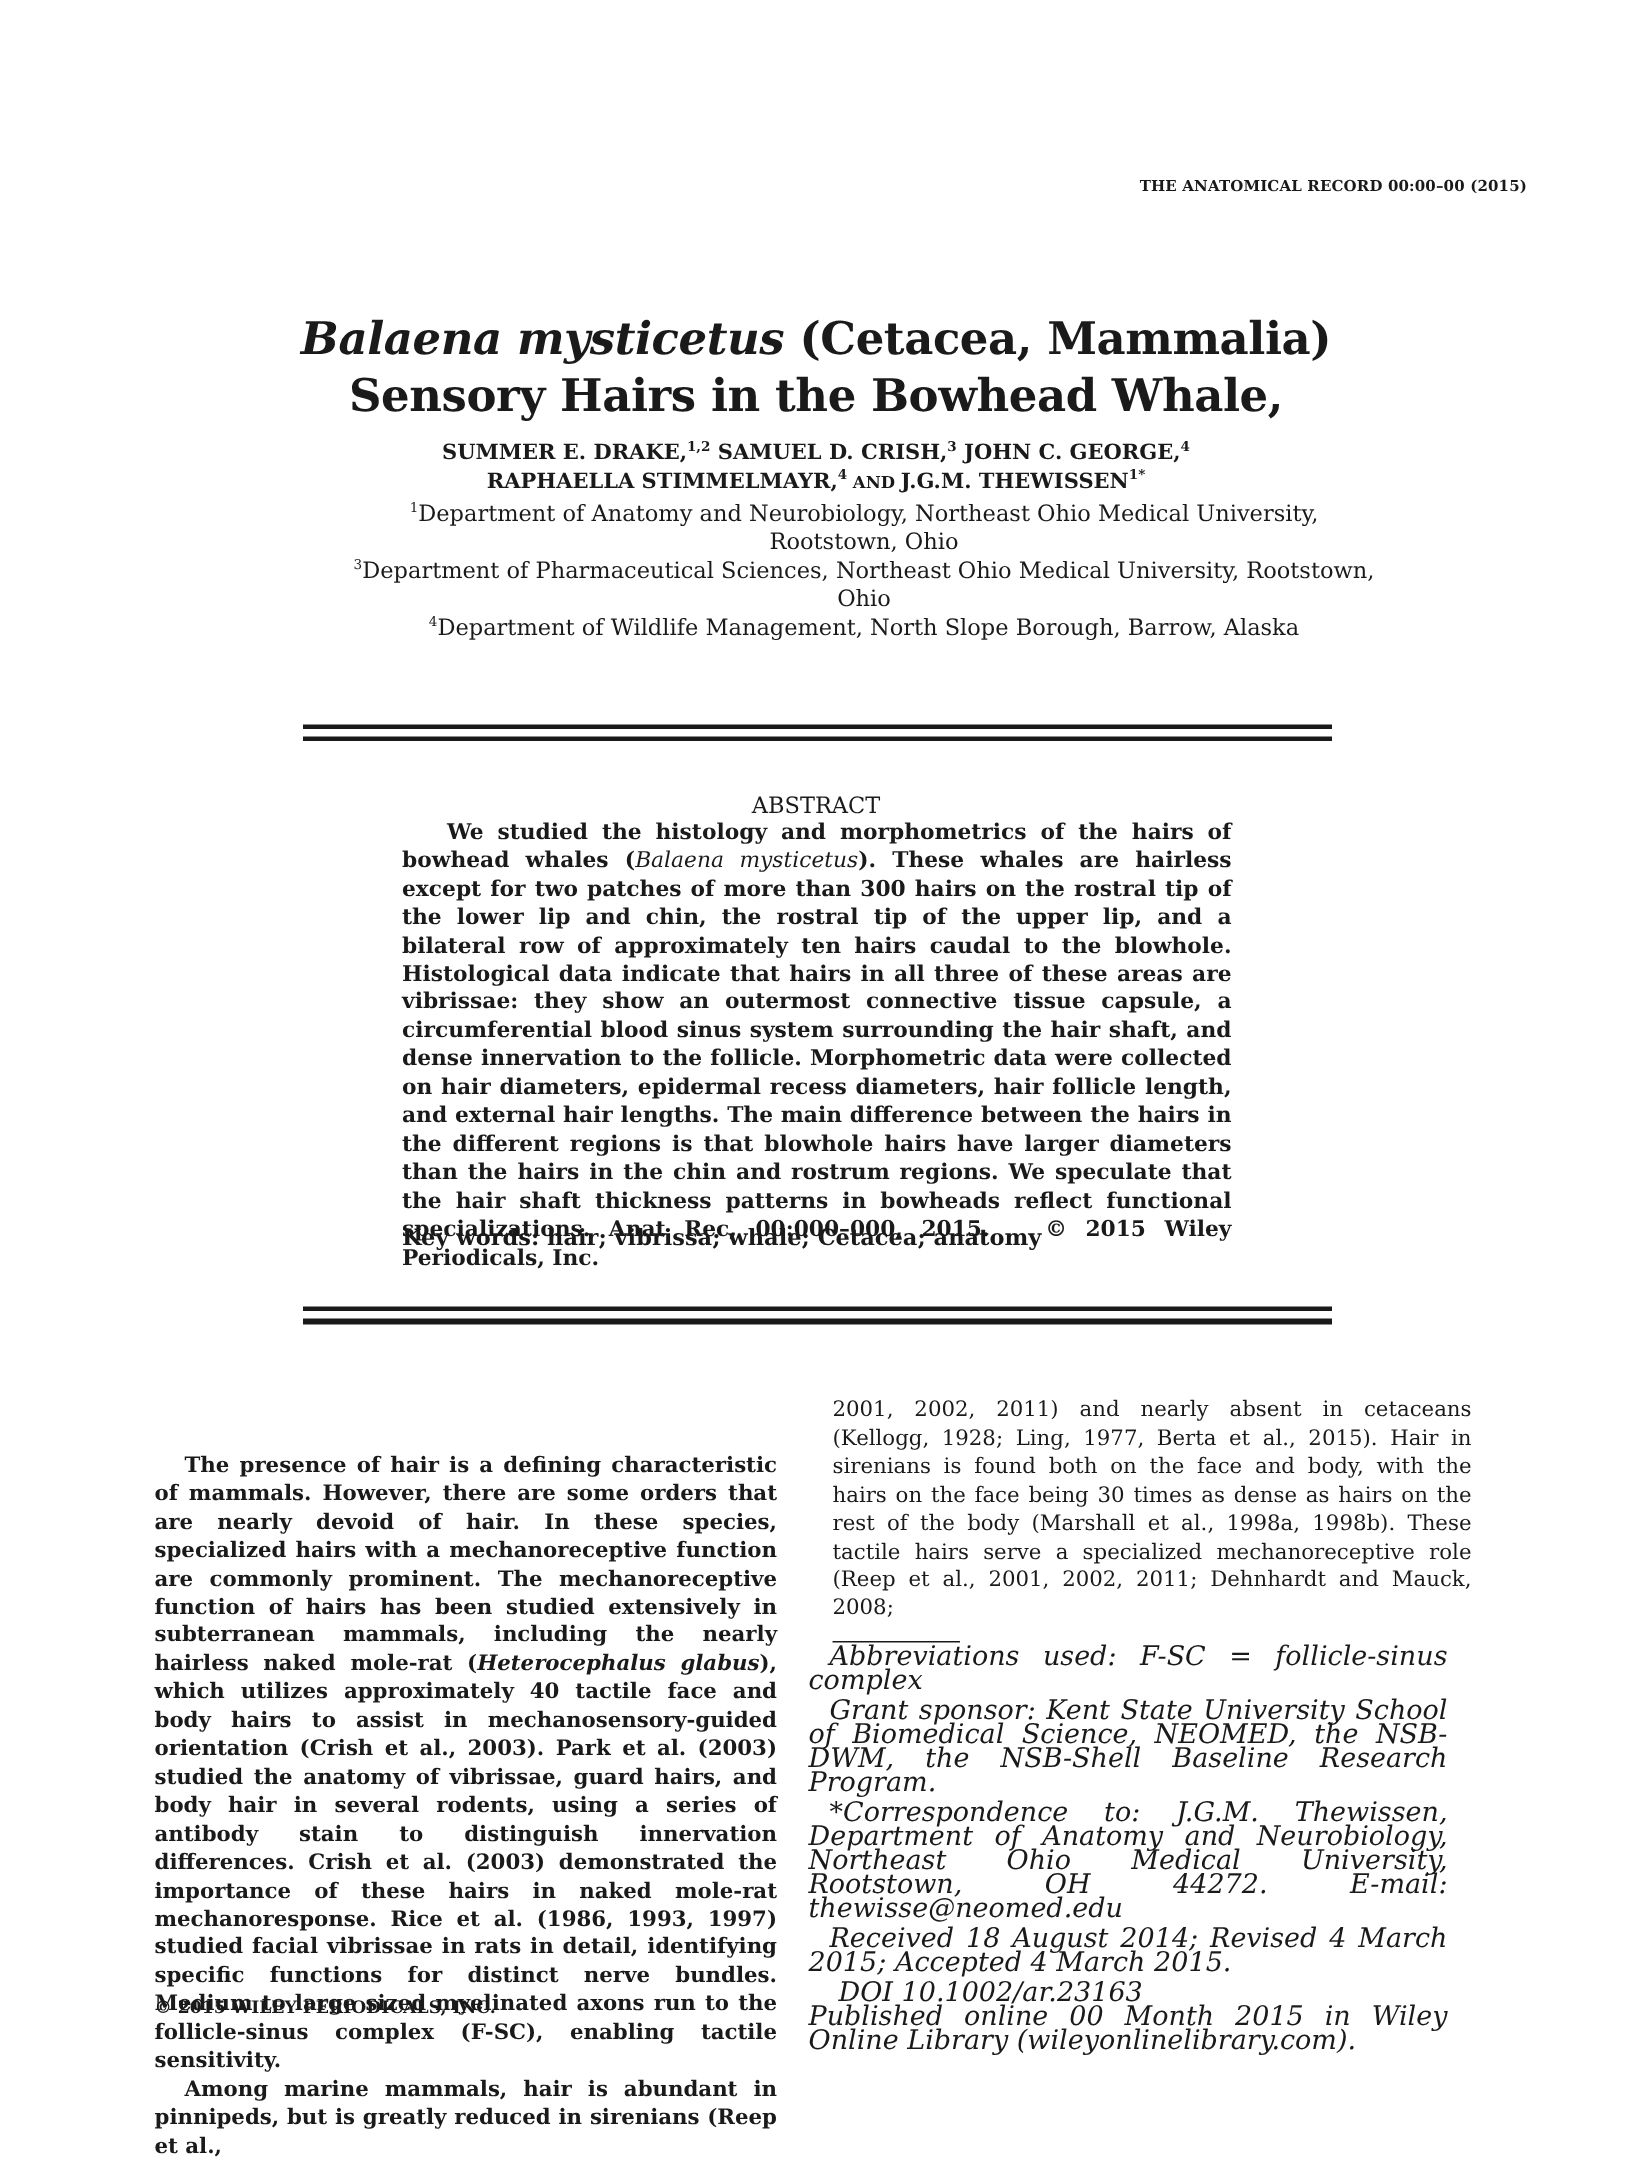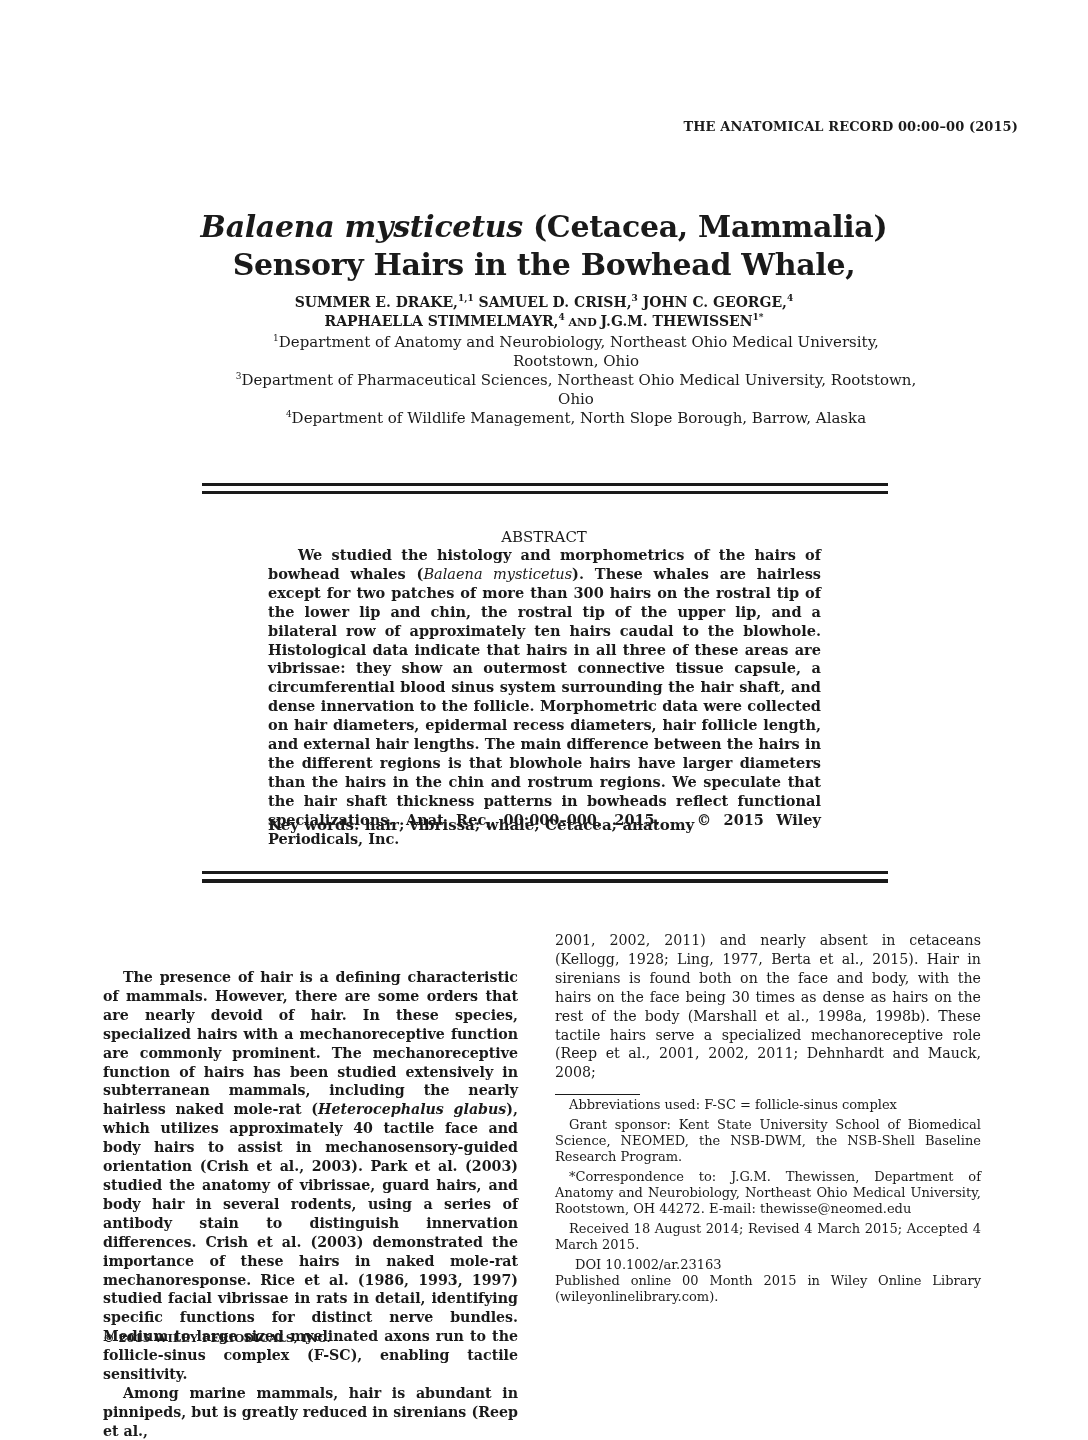--- a/index.html
+++ b/index.html
@@ -1,56 +1,56 @@
 <!DOCTYPE html>
 <html><head>
 <meta charset="utf-8">
 <style>
   html, body { margin: 0; padding: 0; background: #ffffff; }
   body { width: 1088px; height: 1440px; position: relative; overflow: hidden; color: #1a1a1a; font-family: "DejaVu Serif", serif; }
   .abs { position: absolute; }
-  .journal-header { top: 119px; right: 70px; font-size: 13px; font-weight: bold; letter-spacing: 0.1px; white-space: nowrap; }
+  .journal-header { top: 119px; right: 70px; font-size: 10px; font-weight: bold; letter-spacing: 0.1px; white-space: nowrap; }
   .title { top: 208px; left: 0; width: 1088px; text-align: center; font-weight: bold; font-size: 30px; line-height: 38px; letter-spacing: -0.3px; }
   .title .it { font-style: italic; }
   .authors { top: 293px; left: 0; width: 1088px; text-align: center; font-weight: bold; font-size: 14px; line-height: 19px; }
   .authors sup { font-size: 9px; vertical-align: super; line-height: 0; }
   .authors .sc { font-size: 11px; }
   .affils { top: 333px; left: 0; width: 1088px; text-align: center; font-size: 15px; line-height: 19px; padding-left: 32px; }
   .affils sup { font-size: 9px; vertical-align: super; line-height: 0; }
   .affils div { margin: 0; }
   .rule { left: 202px; width: 686px; height: 3px; background: #1a1a1a; }
   .abstract-title { top: 528px; left: 0; width: 1088px; text-align: center; font-size: 15px; }
   .abstract-body { top: 546px; left: 268px; width: 553px; font-size: 14.5px; line-height: 18.9px; text-align: justify; text-indent: 30px; font-weight: bold; }
   .abstract-body .it { font-style: italic; font-weight: normal; }
   .keywords { top: 816px; left: 268px; width: 560px; font-size: 15px; font-weight: bold; }
   .col-left { top: 968px; left: 103px; width: 415px; font-size: 14.2px; line-height: 18.9px; text-align: justify; font-weight: bold; }
   .col-left p { margin: 0; text-indent: 20px; }
   .col-left .it { font-style: italic; }
   .col-right { top: 931px; left: 555px; width: 426px; font-size: 14.2px; line-height: 18.9px; text-align: justify; font-weight: normal; }
   .col-right p { margin: 0; }
   .fn-rule { top: 1094px; left: 555px; width: 85px; height: 1px; background: #1a1a1a; }
-  .footnotes { top: 1097px; left: 555px; width: 426px; font-size: 13px; line-height: 16px; text-align: justify; }
+  .footnotes { top: 1097px; left: 539px; width: 426px; font-size: 18px; line-height: 16px; text-align: justify; font-style: italic; }
   .footnotes p { margin: 0 0 4px 0; text-indent: 14px; }
   .footnotes p.noind { text-indent: 0; margin-bottom: 0; }
   .footnotes p.doi { text-indent: 20px; margin-bottom: 0; }
   .copyright-foot { top: 1331px; left: 103px; font-size: 11.5px; font-weight: bold; white-space: nowrap; }
 </style>
 </head>
 <body>
 
 <div class="abs journal-header">THE ANATOMICAL RECORD 00:00–00 (2015)</div>
 
 <div class="abs title">
   <div><span class="it">Balaena mysticetus</span><span> (Cetacea, Mammalia)</span></div>
   <div>Sensory Hairs in the Bowhead Whale,</div>
 </div>
 
 <div class="abs authors">
   <div>
-    <span>SUMMER E. DRAKE,</span><sup>1,1</sup><span> SAMUEL D. CRISH,</span><sup>3</sup><span> JOHN C. GEORGE,</span><sup>4</sup>
+    <span>SUMMER E. DRAKE,</span><sup>1,2</sup><span> SAMUEL D. CRISH,</span><sup>3</sup><span> JOHN C. GEORGE,</span><sup>4</sup>
   </div>
   <div>
     <span>RAPHAELLA STIMMELMAYR,</span><sup>4</sup><span class="sc"> AND </span><span>J.G.M. THEWISSEN</span><sup>1*</sup>
   </div>
 </div>
 
 <div class="abs affils">
   <div><sup>1</sup><span>Department of Anatomy and Neurobiology, Northeast Ohio Medical University,</span></div>
   <div>Rootstown, Ohio</div>
   <div><sup>3</sup><span>Department of Pharmaceutical Sciences, Northeast Ohio Medical University, Rootstown,</span></div>

